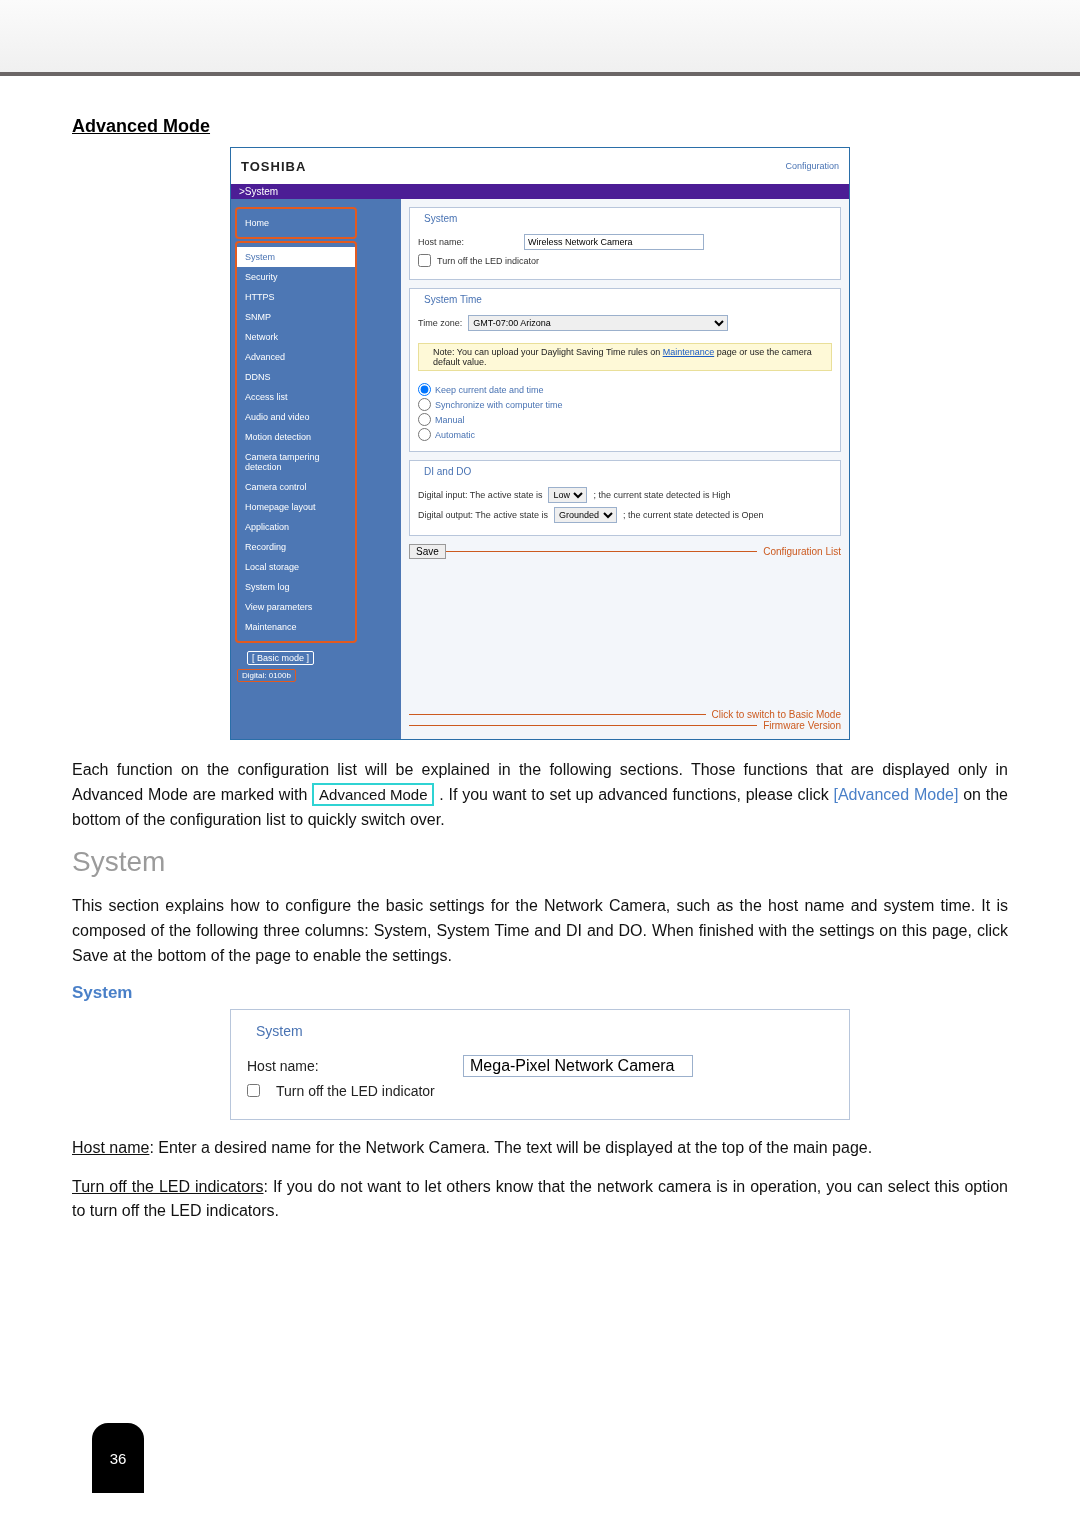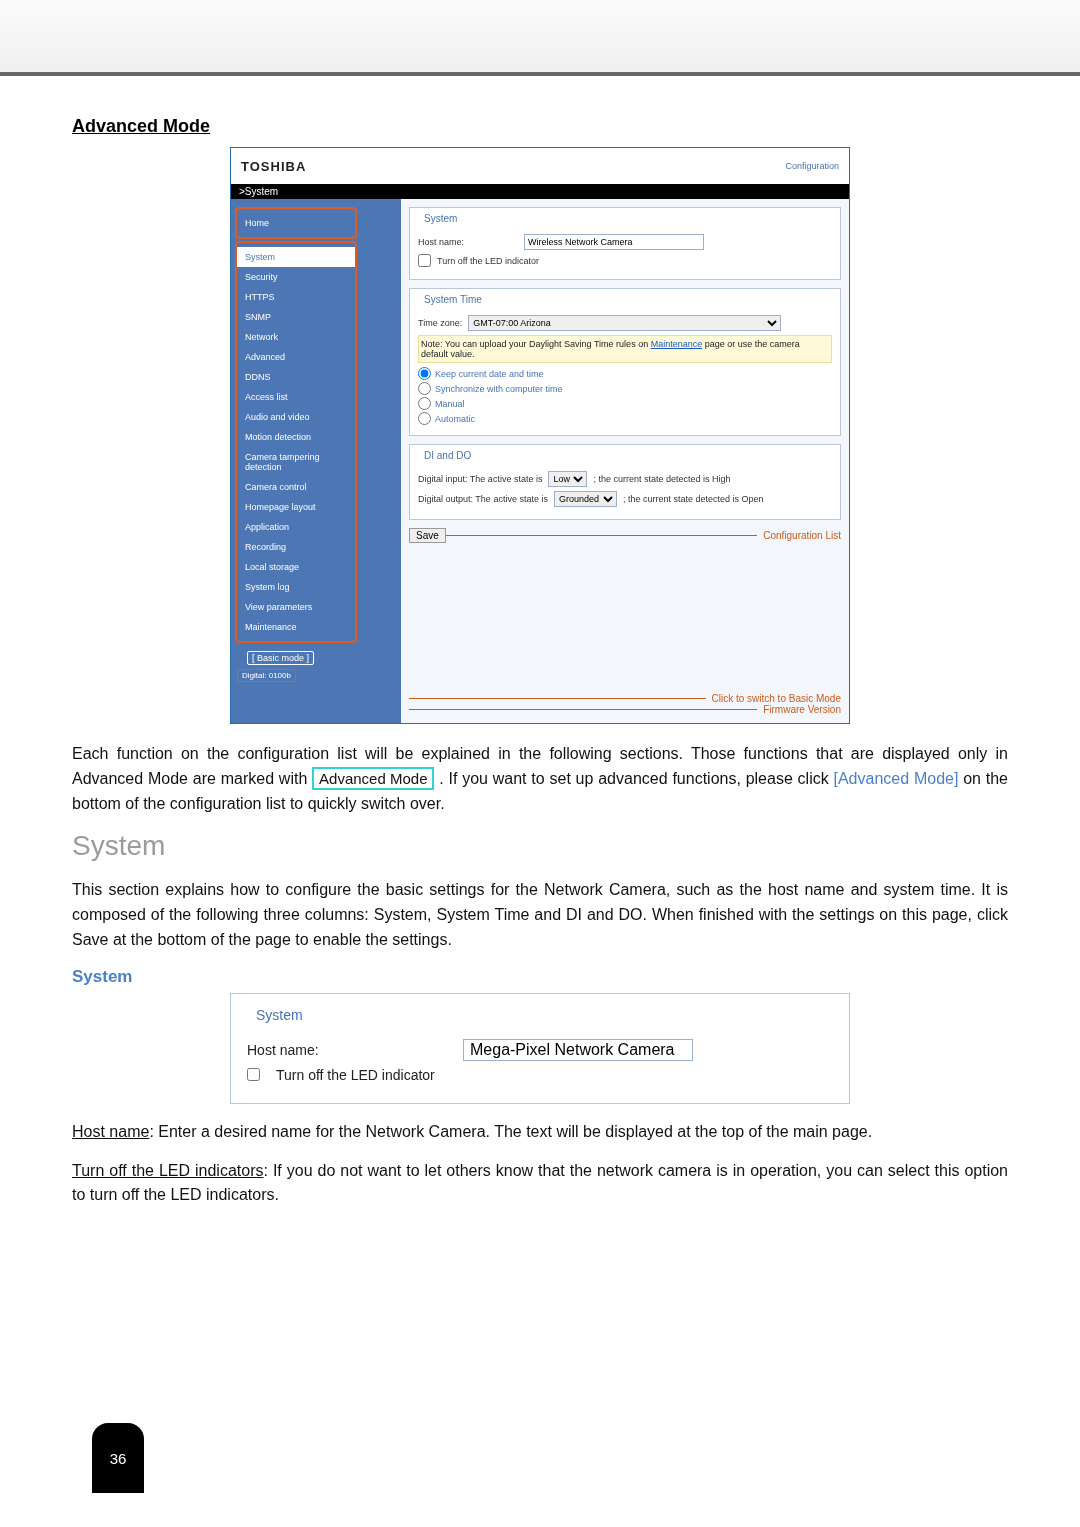--- a/index.html
+++ b/index.html
@@ -8,35 +8,35 @@
   .topbar { height: 76px; background: linear-gradient(#fbfbfb,#f0f0f0); border-bottom: 4px solid #6b6666; }
   .content { padding: 40px 72px 0 72px; }
   .h-adv { font-weight: bold; color: #000; text-decoration: underline; font-size: 18px; margin-bottom: 10px; }
   .screenshot {
     width: 620px; margin: 0 auto 18px auto; border: 1px solid #2a6ea8; background: #fff;
     font-size: 9px;
   }
   .ss-top { height: 36px; display: flex; align-items: center; justify-content: space-between; padding: 0 10px; }
   .ss-brand { font-weight: bold; letter-spacing: 1px; font-size: 13px; }
   .ss-conflink { color: #4973b3; font-size: 9px; }
-  .ss-crumb { background: #000000; color: #fff; padding: 2px 8px; font-size: 10px; }
+  .ss-crumb { background: #4c1d95; color: #fff; padding: 2px 8px; font-size: 10px; }
   .ss-body { display: flex; background: #4d77b4; gap: 40px; }
   .ss-side { width: 130px; background: #4d77b4; padding: 6px 0 6px 0; }
   .ss-side .grp { border: 2px solid #e35a1f; border-radius: 4px; margin: 2px 4px; padding: 4px 0; }
   .ss-side a { display: block; color: #fff; padding: 5px 8px; font-size: 9px; cursor: pointer; }
   .ss-side a.sel { background: #fff; color: #4973b3; }
   .ss-side .basic { display:inline-block; color: #fff; border: 1px solid #fff; border-radius: 2px; margin: 6px 6px 2px 16px; padding: 1px 4px; font-size: 9px; }
   .ss-side .ver { display:inline-block; color:#fff; border:1px solid #e35a1f; border-radius:2px; margin: 2px 6px 6px 6px; padding:1px 4px; font-size:8px; }
   .ss-main { flex: 1; background: #f3f6fa; padding: 8px; }
   .fset { border: 1px solid #b8c6db; margin-bottom: 8px; padding: 6px 8px 8px 8px; background: #fff; }
   .fset .legend { color: #4973b3; font-size: 10px; margin: -12px 0 6px 4px; background: #fff; display: inline-block; padding: 0 2px; }
   .row { display:flex; align-items:center; gap: 6px; margin: 4px 0; color:#333; }
   .row input[type=text] { border:1px solid #9bb0cc; height:16px; font-size:9px; padding:0 3px; width:180px; }
   .row select { border:1px solid #9bb0cc; height:16px; font-size:9px; }
-  .note { background: #fef9d7; border:1px solid #e9df99; padding:3px 2px; font-size:9px; margin:4px 0; }
+  .note { background: #fef9d7; border:1px solid #e9df99; padding:3px 14px; font-size:9px; margin:12px 0; }
   .note a { color:#1a5bc4; text-decoration: underline; }
   .radio { margin: 2px 0; display:flex; align-items:center; gap:4px; color:#4973b3; font-size:9px; }
   .savebtn { border:1px solid #999; background:#eee; font-size:10px; padding:1px 6px; cursor:pointer; }
   .leader { display:flex; align-items:center; }
   .hline { flex:1; border-top:1px solid #cc5a1f; }
   .lbl-orange { color:#cc5a1f; font-size:10px; padding-left:6px; }
 
   .para { font-size: 16px; line-height: 1.55; color: #111; margin: 6px 0 14px 0; text-align: justify; }
   .para .blue { color:#4a80c8; font-weight:normal; }
   .badge-adv { display:inline-block; border:2px solid #2fd3d3; padding: 0 5px; font-size:15px; line-height:1.3; vertical-align: baseline; }
@@ -106,21 +106,21 @@
             <div class="row">
               <input type="checkbox" style="">
               <span>Turn off the LED indicator</span>
             </div>
           </div>
 
           <div class="fset">
             <div class="legend">System Time</div>
             <div class="row">
               <span>Time zone:</span>
-              <select style="width:313px">
+              <select style="width:260px">
                 <option>GMT-07:00 Arizona</option>
               </select>
             </div>
             <div class="note">
               <span>Note: You can upload your Daylight Saving Time rules on </span><a>Maintenance</a><span> page or use the camera default value.</span>
             </div>
             <div class="radio">
                 <input type="radio" checked="" style="">
                 <span>Keep current date and time</span>
               </div>

